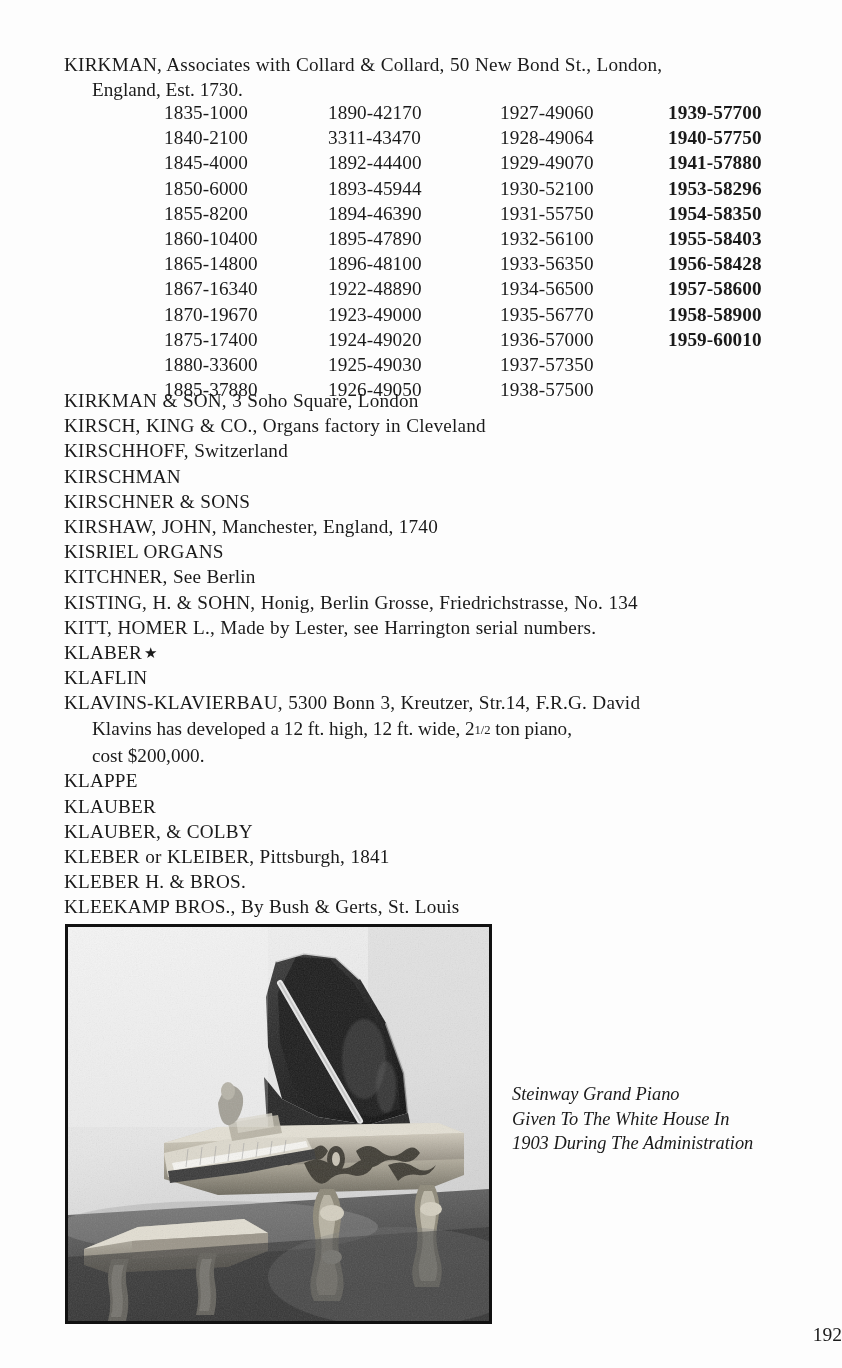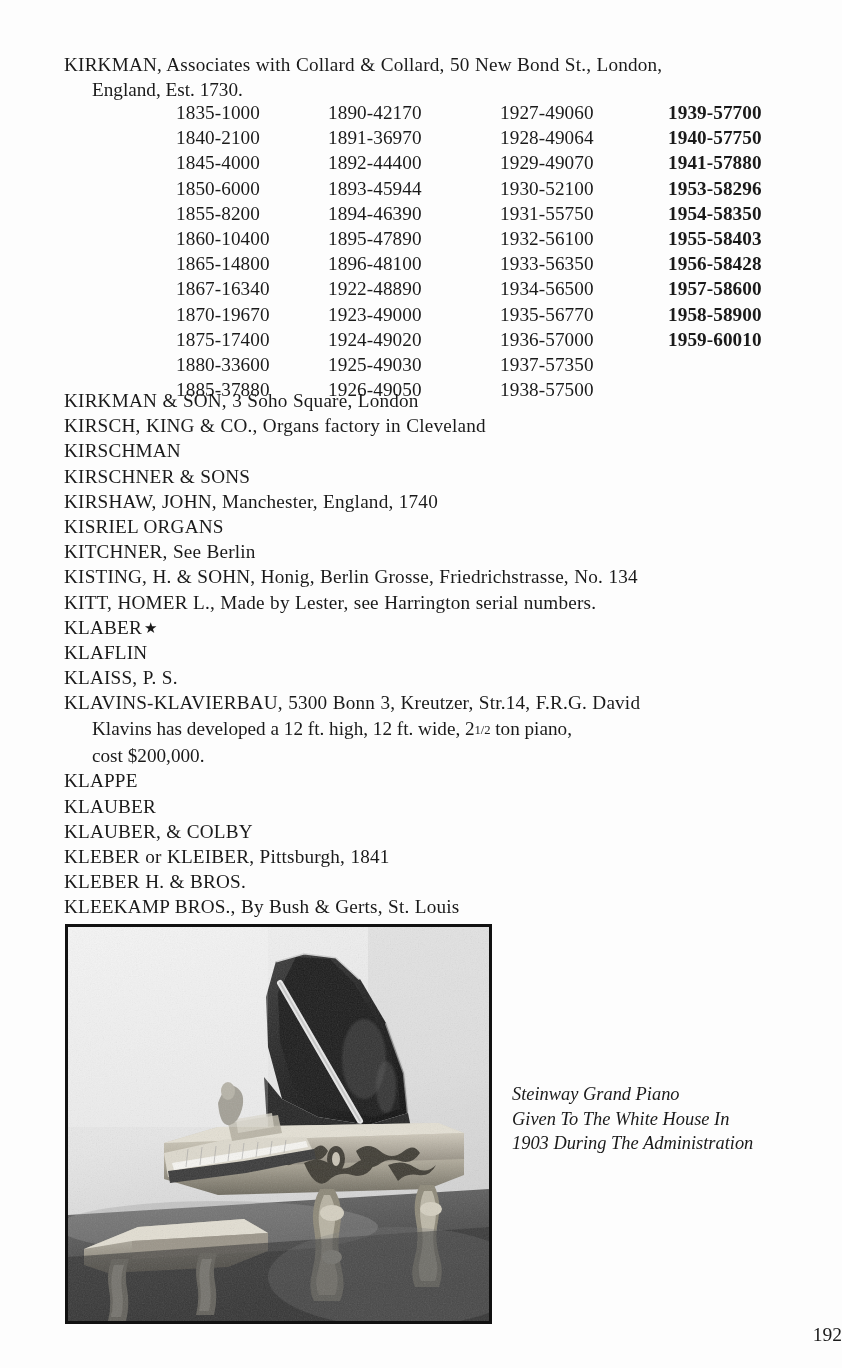--- a/index.html
+++ b/index.html
@@ -48,21 +48,21 @@
   .serials {
     position: absolute;
     left: 160px;
     top: 100px;
     width: 640px;
   }
   .ser-col {
     position: absolute;
     top: 0;
   }
-  .ser-col.c0 { left: 16px; }
+  .ser-col.c0 { left: 4px; }
   .ser-col.c1 { left: 168px; }
   .ser-col.c2 { left: 340px; }
   .ser-col.c3 { left: 508px; font-weight: bold; }
   .ser {
     font-size: 19.2px;
     line-height: 25.2px;
     white-space: nowrap;
     letter-spacing: 0.005em;
   }
 
@@ -144,21 +144,21 @@
       <div class="ser">1860-10400</div>
       <div class="ser">1865-14800</div>
       <div class="ser">1867-16340</div>
       <div class="ser">1870-19670</div>
       <div class="ser">1875-17400</div>
       <div class="ser">1880-33600</div>
       <div class="ser">1885-37880</div>
     </div>
     <div class="ser-col c1">
       <div class="ser">1890-42170</div>
-      <div class="ser">1891-36970</div>
+      <div class="ser">3311-43470</div>
       <div class="ser">1892-44400</div>
       <div class="ser">1893-45944</div>
       <div class="ser">1894-46390</div>
       <div class="ser">1895-47890</div>
       <div class="ser">1896-48100</div>
       <div class="ser">1922-48890</div>
       <div class="ser">1923-49000</div>
       <div class="ser">1924-49020</div>
       <div class="ser">1925-49030</div>
       <div class="ser">1926-49050</div>
@@ -187,32 +187,32 @@
       <div class="ser">1956-58428</div>
       <div class="ser">1957-58600</div>
       <div class="ser">1958-58900</div>
       <div class="ser">1959-60010</div>
     </div>
   </div>
 
   <div class="entries" style="top:388px;">
     <div class="entry">KIRKMAN &amp; SON, 3 Soho Square, London</div>
     <div class="entry">KIRSCH, KING &amp; CO., Organs factory in Cleveland</div>
+    <div class="entry">KIRSCHHOFF, Switzerland</div>
     <div class="entry">KIRSCHMAN</div>
     <div class="entry">KIRSCHNER &amp; SONS</div>
     <div class="entry">KIRSHAW, JOHN, Manchester, England, 1740</div>
     <div class="entry">KISRIEL ORGANS</div>
     <div class="entry">KITCHNER, See Berlin</div>
     <div class="entry">KISTING, H. &amp; SOHN, Honig, Berlin Grosse, Friedrichstrasse, No. 134</div>
     <div class="entry">KITT, HOMER L., Made by Lester, see Harrington serial numbers.</div>
 
     <div class="entry"><span>KLABER</span><span class="star">★</span></div>
 
     <div class="entry">KLAFLIN</div>
-    <div class="entry">KLAISS, P. S.</div>
 
     <div class="entry">KLAVINS-KLAVIERBAU, 5300 Bonn 3, Kreutzer, Str.14, F.R.G. David</div>
     <div class="cont"><span>Klavins has developed a 12 ft. high, 12 ft. wide, 2</span><span class="frac">1/2</span><span> ton piano,</span></div>
     <div class="cont">cost $200,000.</div>
 
     <div class="entry">KLAPPE</div>
     <div class="entry">KLAUBER</div>
     <div class="entry">KLAUBER, &amp; COLBY</div>
     <div class="entry">KLEBER or KLEIBER, Pittsburgh, 1841</div>
     <div class="entry">KLEBER H. &amp; BROS.</div>

